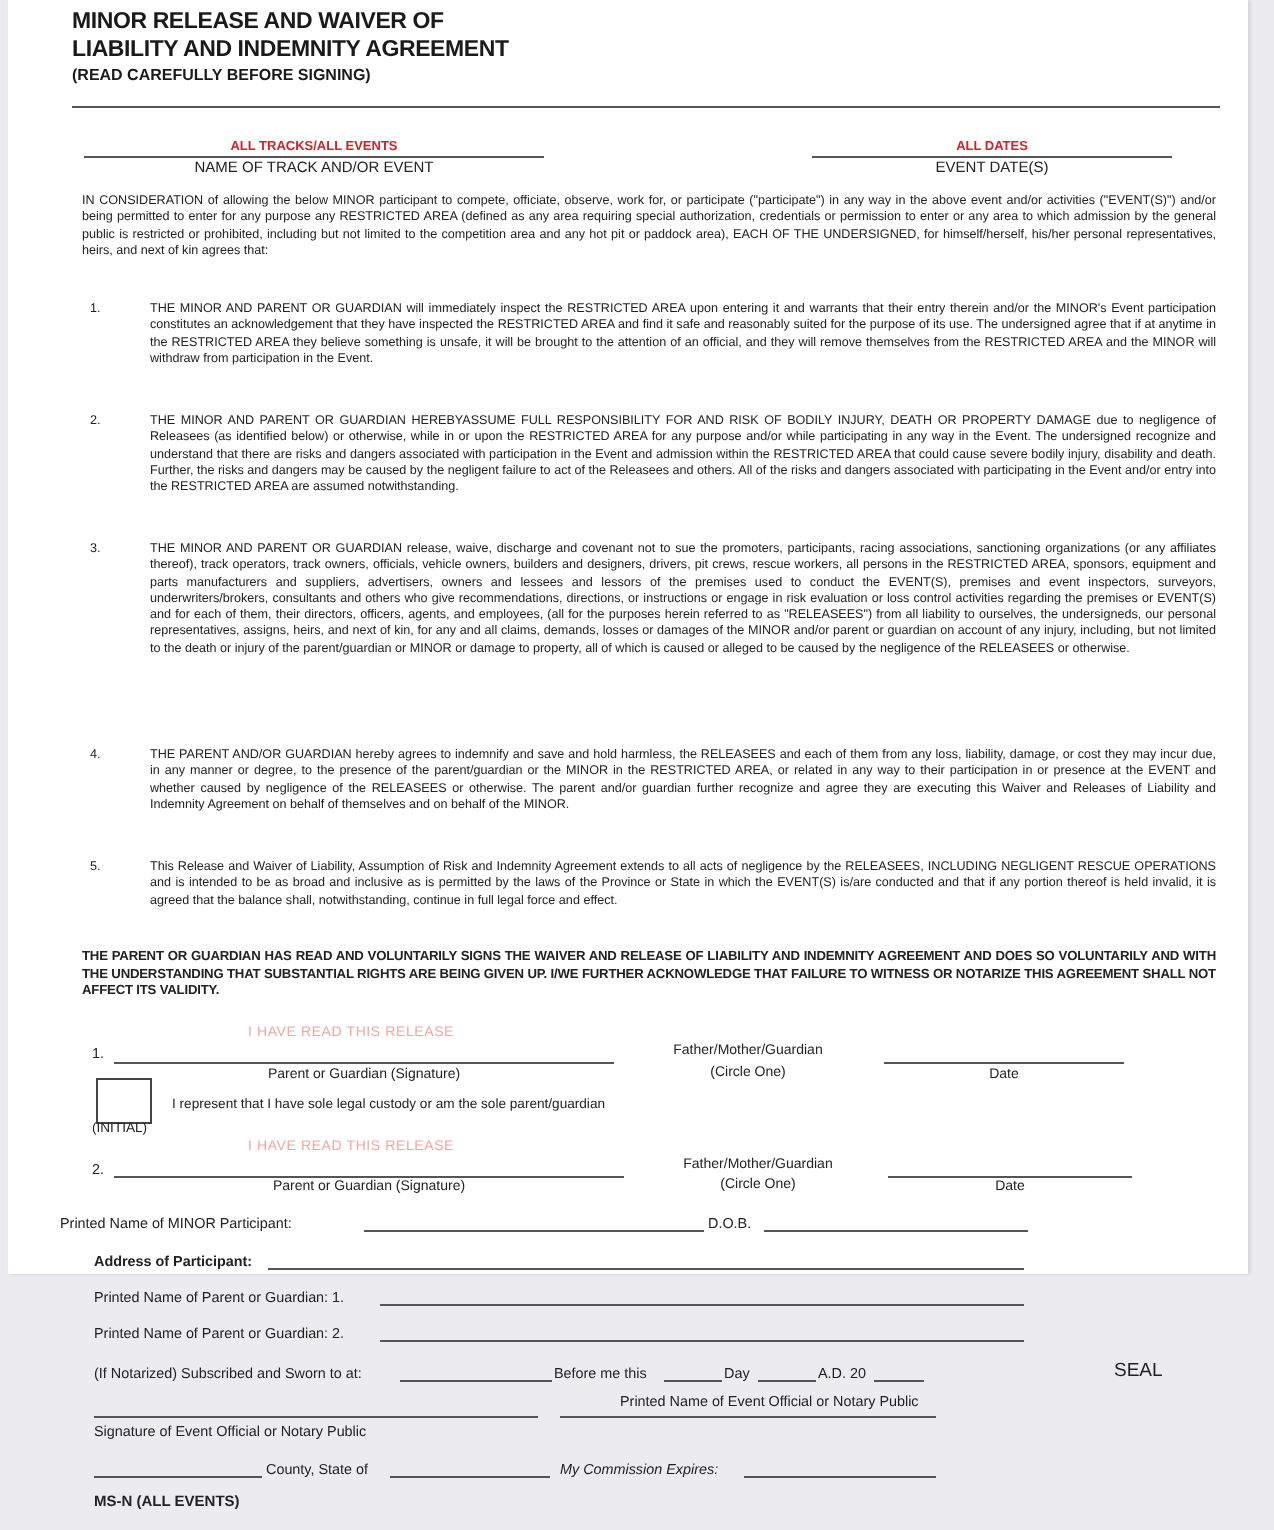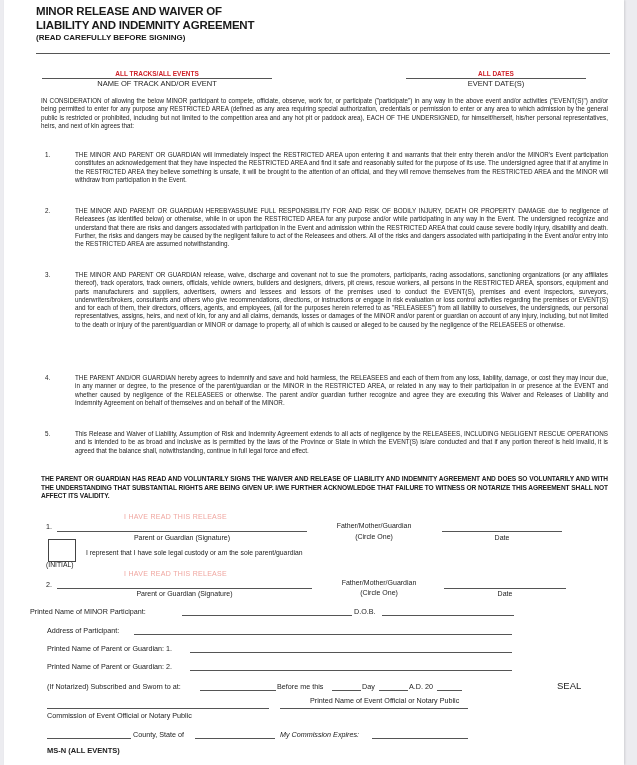--- a/index.html
+++ b/index.html
@@ -1,17 +1,17 @@
 <!DOCTYPE html>
 <html><head>
 <meta charset="utf-8">
 <style>
   html, body { margin:0; padding:0; }
   body { width:637px; height:765px; background:#ececf0; overflow:hidden; position:relative; font-family:"Liberation Sans", sans-serif; color:#222; }
-  .page { position:absolute; left:4px; top:0; width:620px; height:765px; background:#fff; box-shadow:1px 0 2px rgba(0,0,0,0.12); }
+  .page { position:absolute; left:4px; top:0; width:620px; height:637px; background:#fff; box-shadow:1px 0 2px rgba(0,0,0,0.12); }
   .abs { position:absolute; }
   .title { left:32px; font-weight:bold; font-size:11.5px; letter-spacing:-0.2px; color:#1a1a1a; }
   .sub { left:32px; top:33px; font-weight:bold; font-size:8px; color:#1a1a1a; }
   .hr { left:32px; top:53px; width:574px; height:1px; background:#555; }
   .red { color:#d0222a; font-size:6.5px; font-weight:bold; text-align:center; }
   .uline { height:1px; background:#555; }
   .cap { font-size:7.5px; text-align:center; color:#222; }
   .para { left:37px; width:567px; font-size:6.3px; line-height:8.3px; text-align:justify; color:#222; }
   .item { left:37px; width:567px; font-size:6.3px; line-height:8.3px; }
   .item .num { position:absolute; left:4px; top:0; }
@@ -85,41 +85,41 @@
   <div class="abs cap" style="left:320px;top:579px;width:110px;font-size:7px;">Father/Mother/Guardian</div>
   <div class="abs cap" style="left:320px;top:589px;width:110px;font-size:7px;">(Circle One)</div>
   <div class="abs uline" style="left:440px;top:588px;width:122px;"></div>
   <div class="abs cap" style="left:440px;top:590px;width:122px;font-size:7px;">Date</div>
 
   <div class="abs small" style="left:26px;top:607px;">Printed Name of MINOR Participant:</div>
   <div class="abs uline" style="left:178px;top:615px;width:170px;"></div>
   <div class="abs small" style="left:350px;top:607px;text-align:right;">D.O.B.</div>
   <div class="abs uline" style="left:378px;top:615px;width:132px;"></div>
 
-  <div class="abs small" style="left:43px;top:626px;">Address of Participant:</div>
+  <div class="abs small" style="left:43px;top:626px;font-weight:bold;">Address of Participant:</div>
   <div class="abs uline" style="left:130px;top:634px;width:378px;"></div>
 
   <div class="abs small" style="left:43px;top:644px;">Printed Name of Parent or Guardian: 1.</div>
   <div class="abs uline" style="left:186px;top:652px;width:322px;"></div>
 
   <div class="abs small" style="left:43px;top:662px;">Printed Name of Parent or Guardian: 2.</div>
   <div class="abs uline" style="left:186px;top:670px;width:322px;"></div>
 
   <div class="abs small" style="left:43px;top:682px;">(If Notarized) Subscribed and Sworn to at:</div>
   <div class="abs uline" style="left:196px;top:690px;width:76px;"></div>
   <div class="abs small" style="left:273px;top:682px;">Before me this</div>
   <div class="abs uline" style="left:328px;top:690px;width:29px;"></div>
   <div class="abs small" style="left:358px;top:682px;">Day</div>
   <div class="abs uline" style="left:375px;top:690px;width:29px;"></div>
   <div class="abs small" style="left:405px;top:682px;">A.D. 20</div>
   <div class="abs uline" style="left:433px;top:690px;width:25px;"></div>
   <div class="abs seal" style="left:521px;top:680px;">SEAL</div>
 
   <div class="abs uline" style="left:43px;top:708px;width:222px;"></div>
-  <div class="abs small" style="left:43px;top:711px;">Commission of Event Official or Notary Public</div>
+  <div class="abs small" style="left:43px;top:711px;">Signature of Event Official or Notary Public</div>
   <div class="abs uline" style="left:276px;top:708px;width:188px;"></div>
   <div class="abs small" style="left:286px;top:696px;padding-left:20px;">Printed Name of Event Official or Notary Public</div>
 
   <div class="abs uline" style="left:43px;top:738px;width:84px;"></div>
   <div class="abs small" style="left:129px;top:730px;">County, State of</div>
   <div class="abs uline" style="left:191px;top:738px;width:80px;"></div>
   <div class="abs small" style="left:276px;top:730px;font-style:italic;">My Commission Expires:</div>
   <div class="abs uline" style="left:368px;top:738px;width:96px;"></div>
 
   <div class="abs" style="left:43px;top:746px;font-size:7.5px;font-weight:bold;">MS-N (ALL EVENTS)</div>

